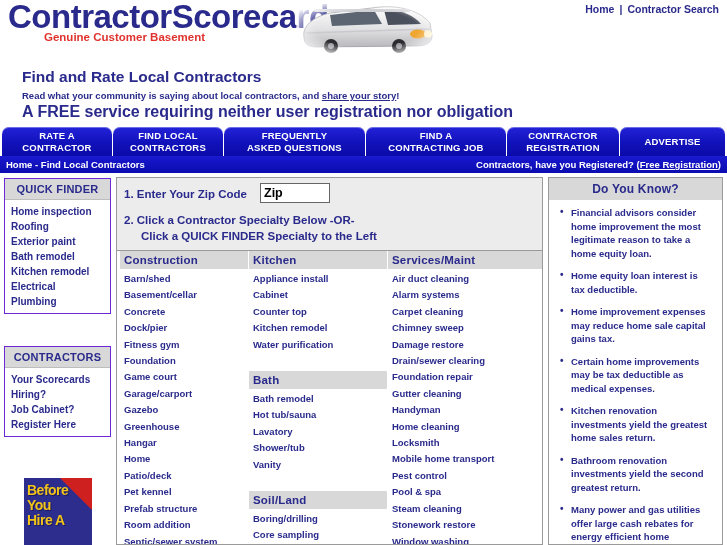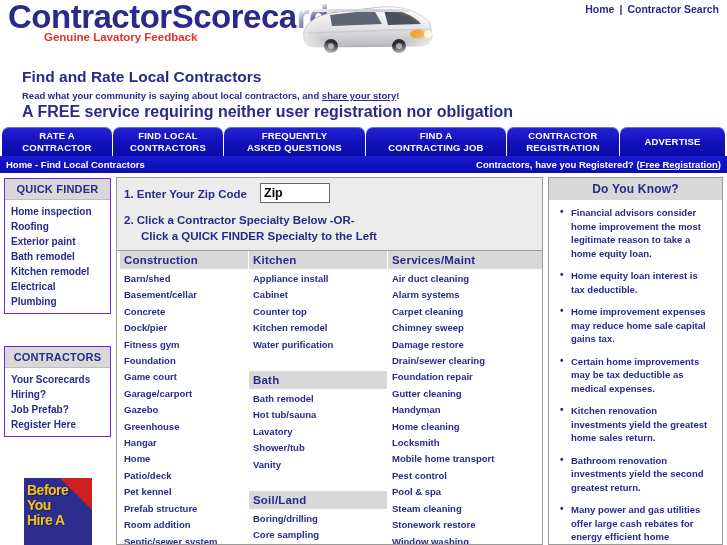--- a/index.html
+++ b/index.html
@@ -335,21 +335,21 @@
     color: #2a2a8c;
   }
 </style>
 </head>
 <body>
 
 <div id="page">
 
   <div class="header">
     <div class="logo-main">ContractorScorecard</div>
-    <div class="logo-sub">Genuine Lavatory Feedback</div>
+    <div class="logo-sub">Genuine Customer Basement</div>
 
     <svg class="van" viewBox="0 0 142 52" preserveAspectRatio="none">
       <defs>
         <linearGradient id="vanBody" x1="0" y1="0" x2="0" y2="1">
           <stop offset="0%" stop-color="#fdfdfd"></stop>
           <stop offset="55%" stop-color="#e2e2e4"></stop>
           <stop offset="100%" stop-color="#b8b8bd"></stop>
         </linearGradient>
         <radialGradient id="vanGlow" cx="0.5" cy="0.5" r="0.6">
           <stop offset="60%" stop-color="#ffffff" stop-opacity="0"></stop>
@@ -421,21 +421,21 @@
         <a class="side-link">Electrical</a>
         <a class="side-link">Plumbing</a>
       </div>
   </div>
 
   <div class="side-box" style="top:346px;">
     <div class="side-head">CONTRACTORS</div>
     <div class="side-list" id="ct-list">
         <a class="side-link">Your Scorecards</a>
         <a class="side-link">Hiring?</a>
-        <a class="side-link">Job Prefab?</a>
+        <a class="side-link">Job Cabinet?</a>
         <a class="side-link">Register Here</a>
       </div>
   </div>
 
   <div class="adbox">
     <div class="ad-corner"></div>
     <div class="ad-text">
       <div>Before</div>
       <div>You</div>
       <div>Hire A</div>

